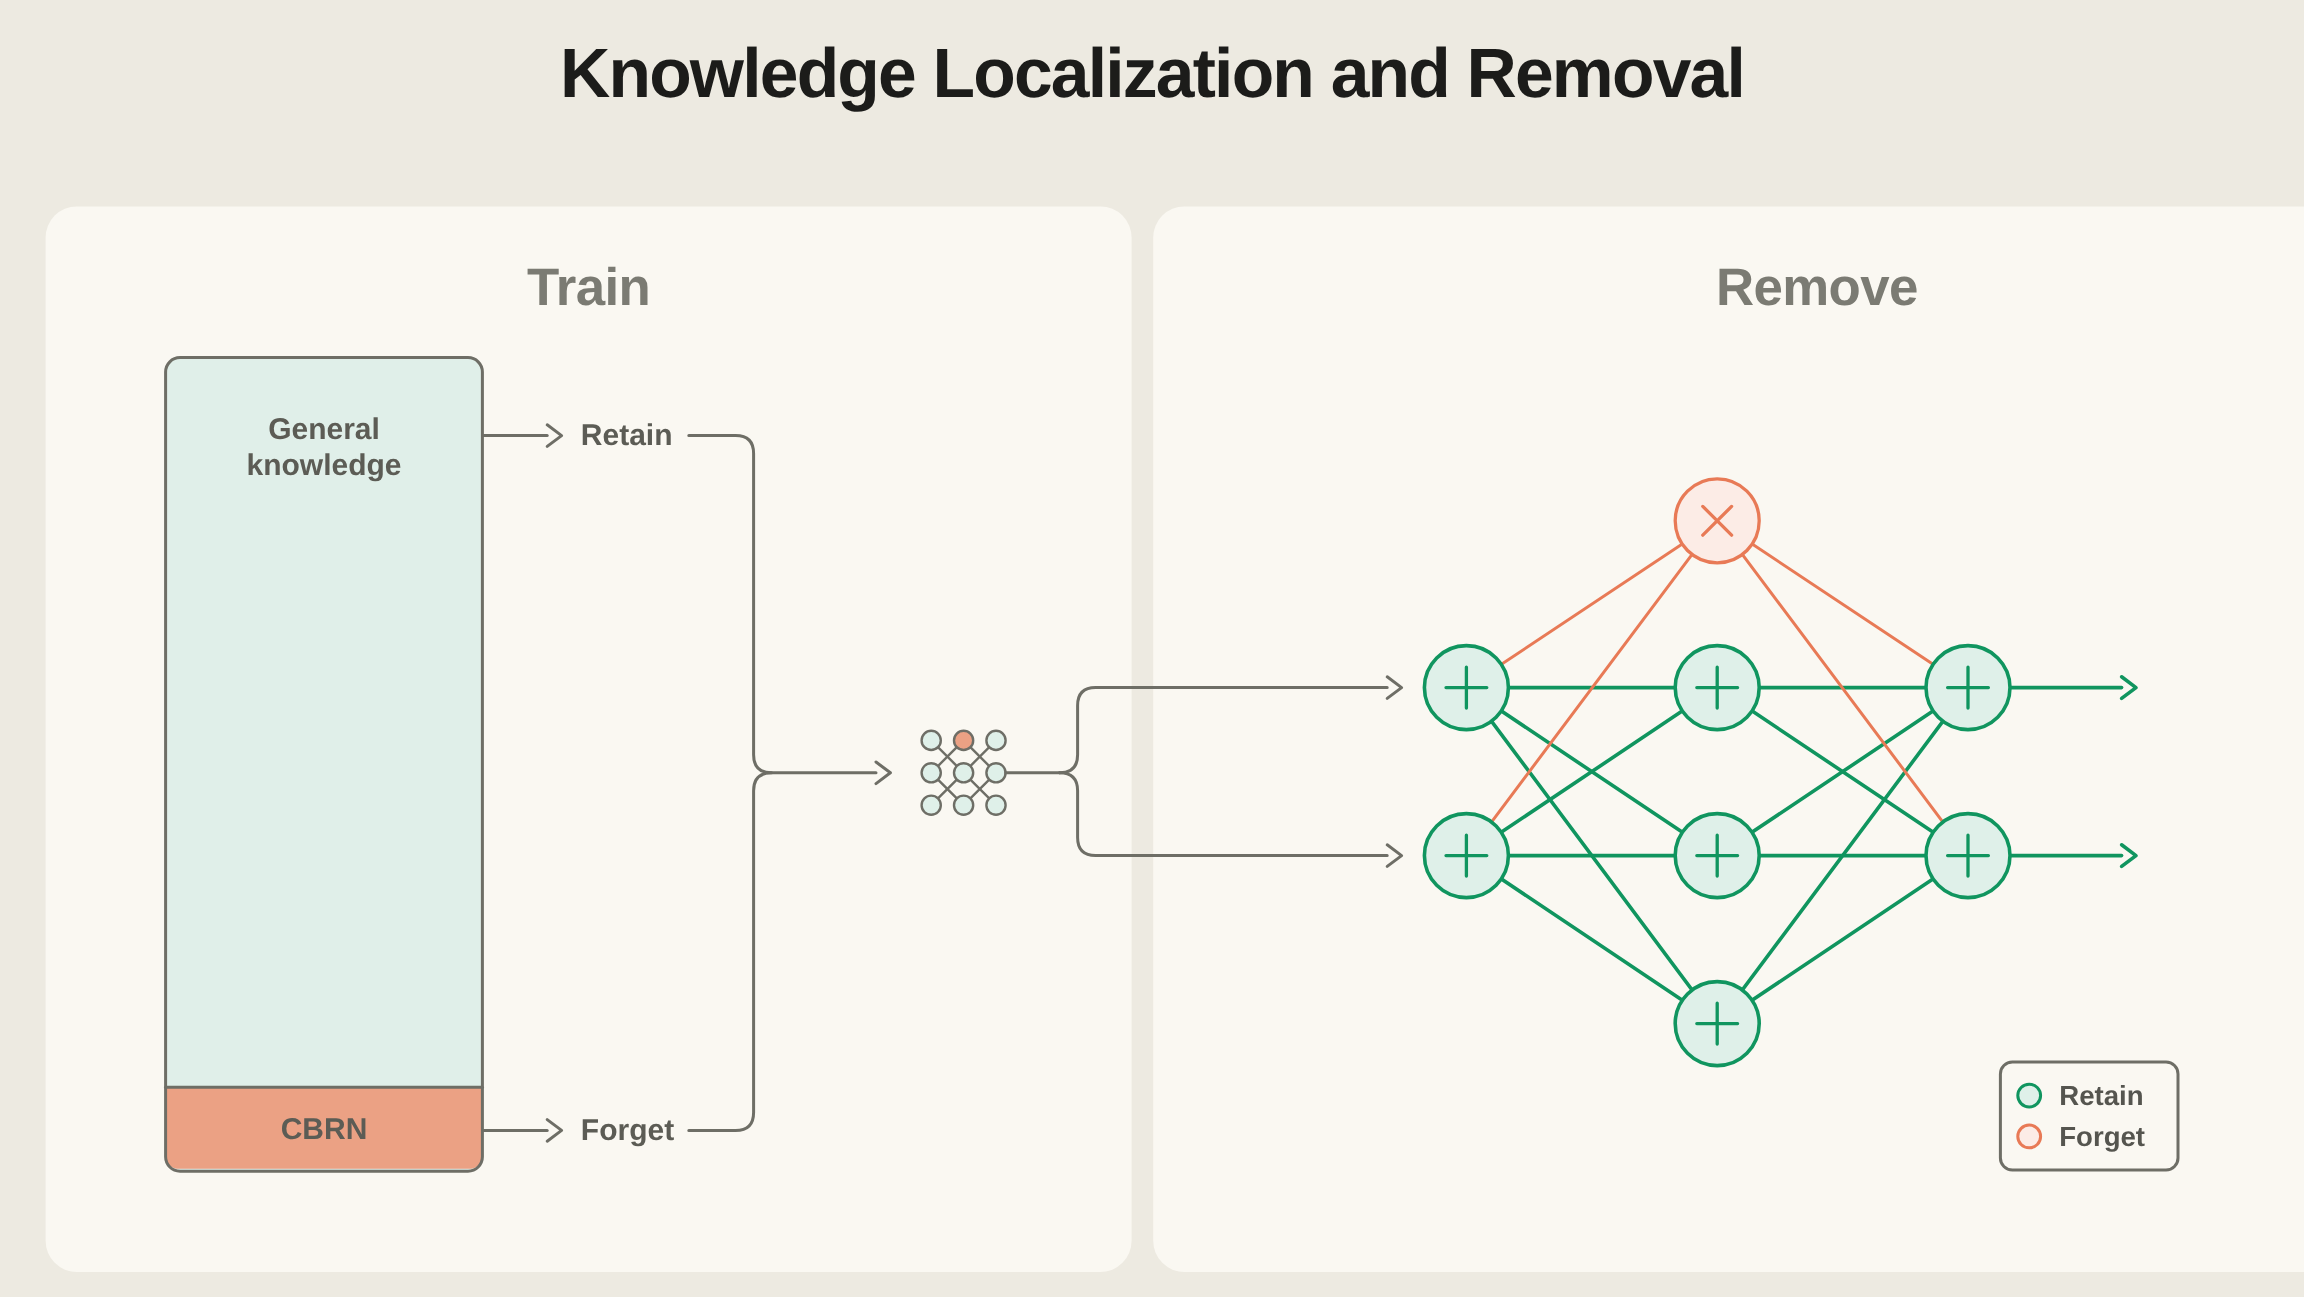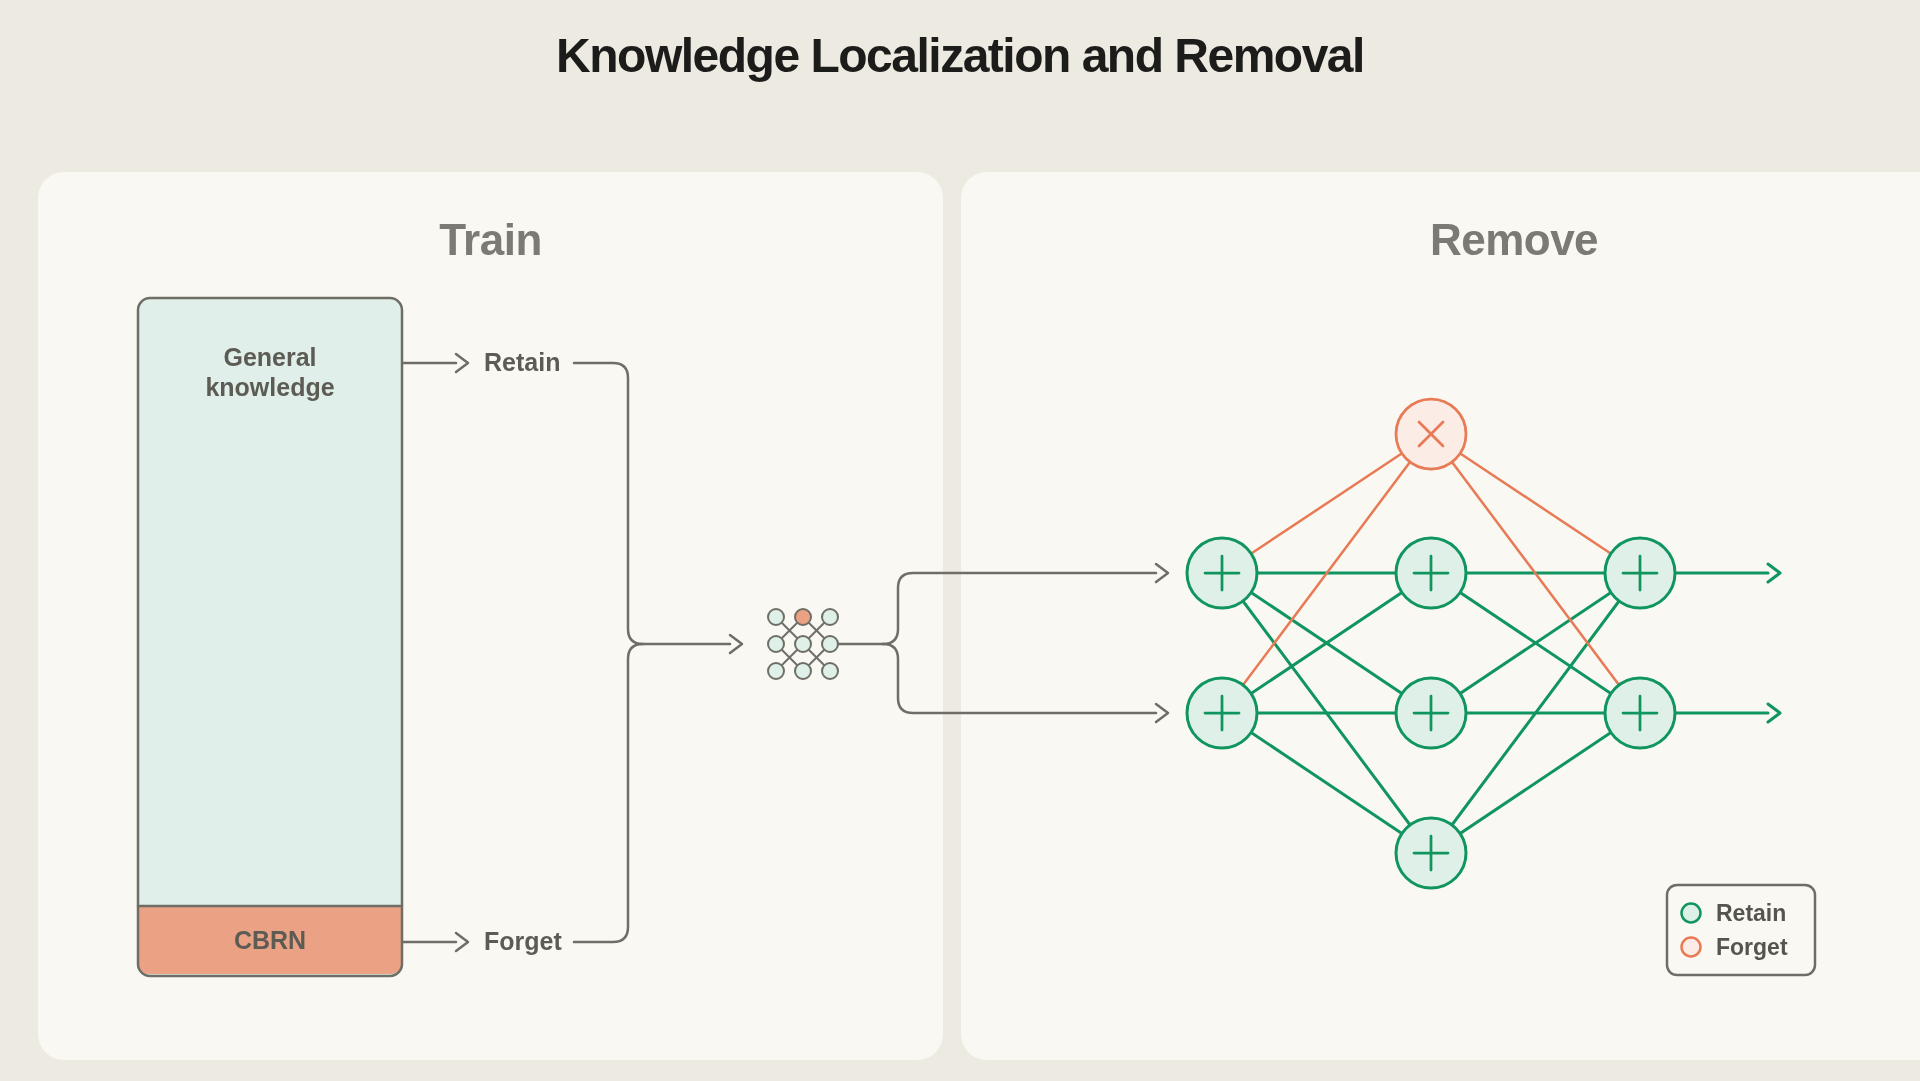--- a/index.html
+++ b/index.html
@@ -3,21 +3,21 @@
 <meta charset="utf-8">
 <style>
   html,body{margin:0;padding:0;}
   body{
     width:1920px;height:1081px;position:relative;overflow:hidden;
     background:#edeae1;
     font-family:"Liberation Sans", sans-serif;
   }
   .page-title{
     position:absolute;top:30px;left:0;width:1920px;margin:0;
-    text-align:center;font-size:48px;font-weight:700;letter-spacing:-1.5px;
+    text-align:center;font-size:58px;font-weight:700;letter-spacing:-1.5px;
     color:#1c1c1a;line-height:1.1;
   }
   .panel{
     position:absolute;top:172px;height:888px;background:#faf8f2;border-radius:26px;
   }
   .panel-train{left:38px;width:905px;}
   .panel-remove{left:961px;width:1106px;}
   .panel-title{
     margin:46px 0 0 0;text-align:center;font-size:44px;font-weight:700;
     color:#7b7b73;letter-spacing:-0.5px;line-height:1;

